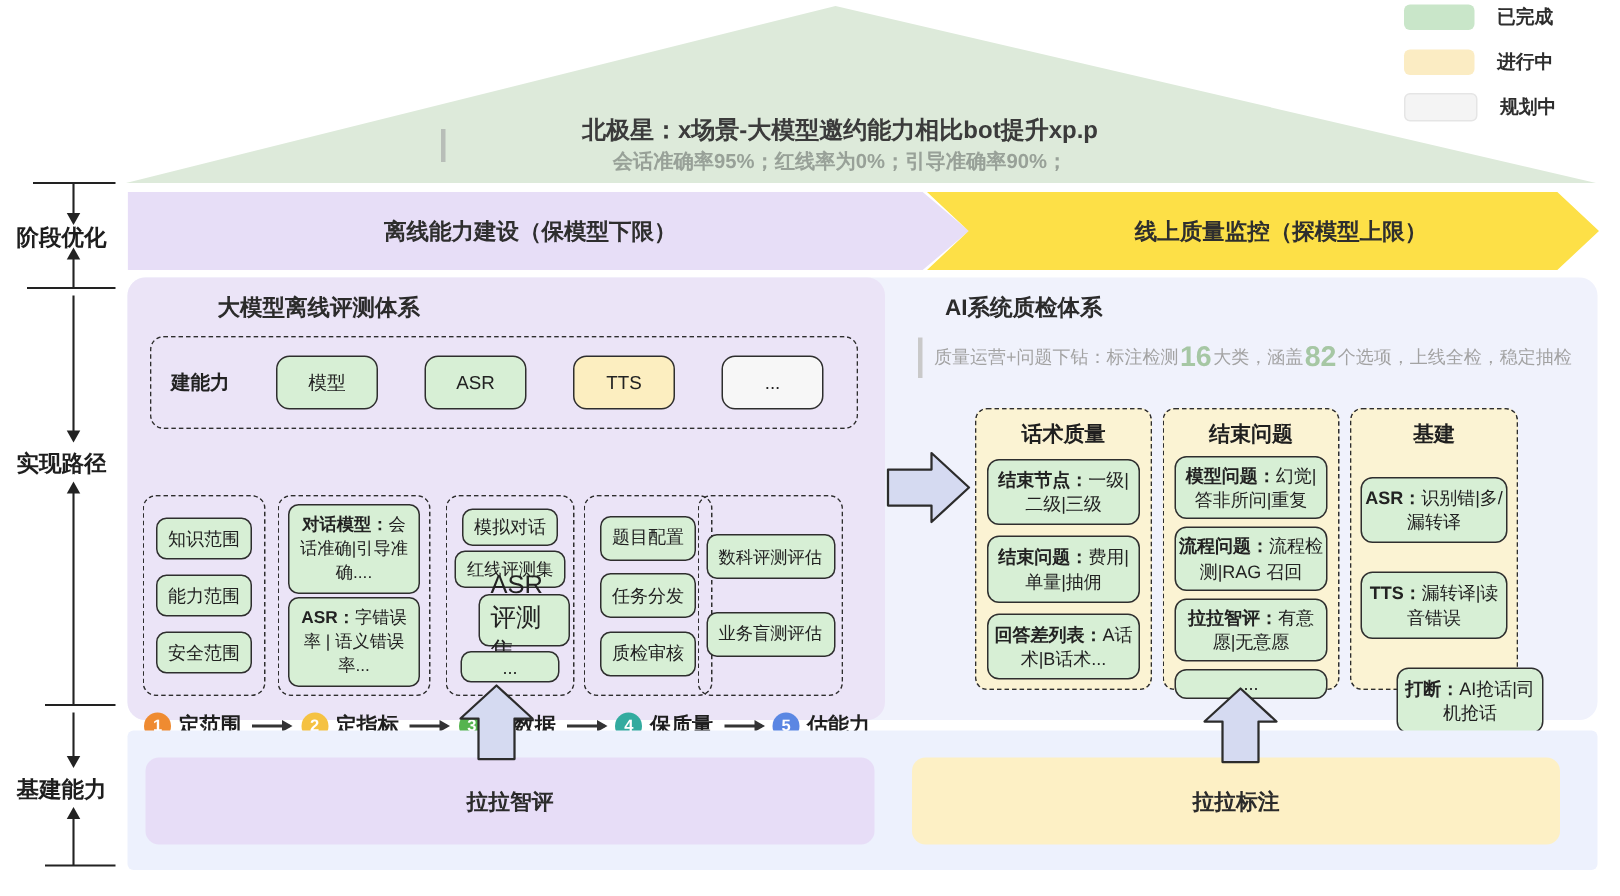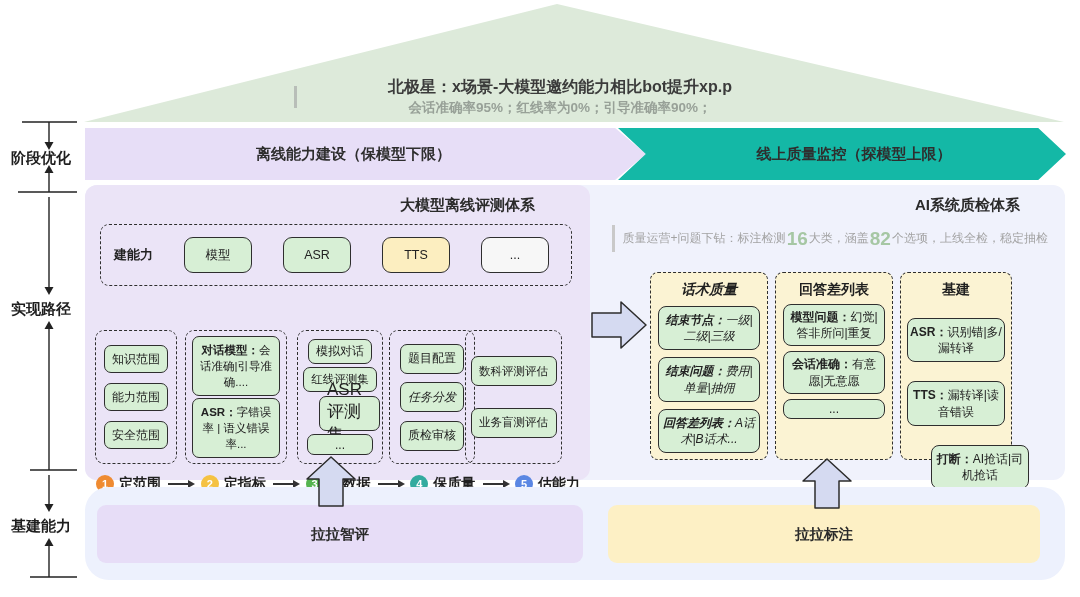--- a/index.html
+++ b/index.html
@@ -27,28 +27,28 @@
 
   
   .axis-label{position:absolute;left:6px;width:70px;text-align:center;font-weight:bold;
               font-size:15px;color:#1e1e1e;z-index:2;}
 
   
   .banner{position:absolute;top:128px;height:52px;display:flex;align-items:center;justify-content:center;
           font-weight:bold;font-size:15px;color:#2e2e2e;box-sizing:border-box;z-index:1;}
   .banner-left{left:85px;width:561px;background:#e7def7;
                clip-path:polygon(0 0,94.5% 0,100% 50%,94.5% 100%,0 100%);padding-right:24px;}
-  .banner-right{left:618px;width:448px;background:#14b8a6;
+  .banner-right{left:618px;width:448px;background:#fde047;
                 clip-path:polygon(0 0,93.8% 0,100% 50%,93.8% 100%,0 100%,6.2% 50%);padding-left:24px;}
 
   
   .main-outer{position:absolute;left:85px;top:185px;width:980px;height:295px;background:#f0f2fc;
               border-radius:12px;z-index:1;}
   .offline-panel{position:absolute;left:0;top:0;width:505px;height:295px;background:#ebe4f7;border-radius:12px;}
-  .panel-title{position:absolute;top:11px;font-weight:bold;font-size:15px;color:#2b2b2b;text-align:right;}
+  .panel-title{position:absolute;top:11px;font-weight:bold;font-size:15px;color:#2b2b2b;text-align:left;}
   .offline-title{left:60px;width:390px;}
   .online-title{left:545px;width:390px;}
 
   
   .cap-row{position:absolute;left:15px;top:39px;width:472px;height:62px;border:1.6px dashed #2e2e2e;
            border-radius:9px;box-sizing:border-box;display:flex;align-items:center;
            justify-content:space-between;padding:0 22px 0 13px;}
   .cap-label{font-weight:600;font-size:13px;color:#222;}
   .cap-box{width:68px;height:36px;border:1.5px solid #2e2e2e;border-radius:9px;display:flex;
            align-items:center;justify-content:center;font-size:12.5px;color:#222;box-sizing:border-box;}
@@ -84,48 +84,62 @@
   
   .q-sub{position:absolute;left:545px;top:40px;width:400px;display:flex;align-items:center;
          justify-content:center;white-space:nowrap;color:#a3a3a3;font-size:12px;}
   .q-bar{width:2.5px;height:27px;background:#c9c9c9;margin-right:8px;flex:0 0 2.5px;}
   .q-big{font-size:19px;color:#a6c7a4;margin:0 1px;font-weight:600;}
 
   
   .qcol{position:absolute;top:87px;height:188px;background:#fbf3d3;border:1.6px dashed #2e2e2e;
         border-radius:8px;box-sizing:border-box;display:flex;flex-direction:column;align-items:center;
         padding:8px 5px 6px;}
-  .qcolA{left:565px;width:118px;font-style:italic;} .qcolB{left:690px;width:118px;} .qcolC{left:815px;width:112px;gap:12px;}
+  .qcolA{left:565px;width:118px;} .qcolB{left:690px;width:118px;} .qcolC{left:815px;width:112px;gap:12px;}
   .qcol-title{font-weight:bold;font-size:14px;color:#1f1f1f;}
   .qbox{background:#d7efd5;border:1.5px solid #2e2e2e;border-radius:8px;width:102px;font-size:12px;
         line-height:1.35;text-align:center;padding:5px 2px;margin-top:7px;box-sizing:border-box;color:#222;}
   .qcolB .qbox{margin-top:5px;padding:4px 2px;}
   .qbox.dots{padding:1px 2px;}
 
   
   .bottom-outer{position:absolute;left:85px;top:487px;width:980px;height:93px;background:#edf1fd;
-                border-radius:24px;z-index:1;}
+                border-radius:4px;z-index:1;}
   .lala{position:absolute;top:18px;height:58px;border-radius:9px;display:flex;align-items:center;
         justify-content:center;font-weight:bold;font-size:14.5px;color:#2b2b2b;}
   .lala-left{left:12px;width:486px;background:#e7ddf7;}
   .lala-right{left:523px;width:432px;background:#fdf0c5;}
 </style>
 </head>
 <body>
 
 <div id="canvas">
 
   <svg id="roof-svg" class="layer" width="1080" height="597">
     <polygon points="557,4 84,122 1064,122" fill="#ddeada"></polygon>
   </svg>
 
   <div class="roof-bar"></div>
   <div class="roof-title">北极星：x场景-大模型邀约能力相比bot提升xp.p</div>
   <div class="roof-sub">会话准确率95%；红线率为0%；引导准确率90%；</div>
 
+  <div class="legend">
+    <div class="legend-row">
+      <span class="legend-swatch sw-done"></span>
+      <span class="legend-label">已完成</span>
+    </div>
+    <div class="legend-row">
+      <span class="legend-swatch sw-doing"></span>
+      <span class="legend-label">进行中</span>
+    </div>
+    <div class="legend-row">
+      <span class="legend-swatch sw-plan"></span>
+      <span class="legend-label">规划中</span>
+    </div>
+  </div>
 
   <div class="axis-label" style="top:149px;">阶段优化</div>
   <div class="axis-label" style="top:300px;">实现路径</div>
   <div class="axis-label" style="top:517px;">基建能力</div>
 
   <div class="banner banner-left">离线能力建设（保模型下限）</div>
   <div class="banner banner-right">线上质量监控（探模型上限）</div>
 
   <div class="main-outer">
 
@@ -180,21 +194,21 @@
 
       <div class="col col3">
         <div class="gbox sm" style="height:25px;">模拟对话</div>
         <div class="gbox sm" style="height:25px;font-size:11.5px;">红线评测集</div>
         <div class="gbox sm" style="height:35px;font-size:17px;margin-left:19px;">ASR评测集</div>
         <div class="gbox sm" style="height:21px;width:66px;">...</div>
       </div>
 
       <div class="col col4">
         <div class="gbox sm" style="height:30px;">题目配置</div>
-        <div class="gbox sm" style="height:30px;font-style:italic;">任务分发</div>
+        <div class="gbox sm" style="height:30px;">任务分发</div>
         <div class="gbox sm" style="height:30px;">质检审核</div>
       </div>
 
       <div class="col col5">
         <div class="gbox c5b">数科评测评估</div>
         <div class="gbox c5b">业务盲测评估</div>
       </div>
     </div>
 
     <div class="panel-title online-title">AI系统质检体系</div>
@@ -208,23 +222,24 @@
     </div>
 
     <div class="qcol qcolA">
       <div class="qcol-title">话术质量</div>
       <div class="qbox"><span class="bld">结束节点：</span><span>一级|二级|三级</span></div>
       <div class="qbox"><span class="bld">结束问题：</span><span>费用|单量|抽佣</span></div>
       <div class="qbox"><span class="bld">回答差列表：</span><span>A话术|B话术...</span></div>
     </div>
 
     <div class="qcol qcolB">
-      <div class="qcol-title">回答差列表</div>
+      <div class="qcol-title">结束问题</div>
       <div class="qbox"><span class="bld">模型问题：</span><span>幻觉|答非所问|重复</span></div>
-      <div class="qbox"><span class="bld">会话准确：</span><span>有意愿|无意愿</span></div>
+      <div class="qbox"><span class="bld">流程问题：</span><span>流程检测|RAG 召回</span></div>
+      <div class="qbox"><span class="bld">拉拉智评：</span><span>有意愿|无意愿</span></div>
       <div class="qbox dots"><span>...</span></div>
     </div>
 
     <div class="qcol qcolC">
       <div class="qcol-title">基建</div>
       <div class="qbox" style="width:98px;"><span class="bld">ASR：</span><span>识别错|多/漏转译</span></div>
       <div class="qbox" style="width:98px;"><span class="bld">TTS：</span><span>漏转译|读音错误</span></div>
       <div class="qbox" style="width:98px;margin-left:48px;"><span class="bld">打断：</span><span>AI抢话|司机抢话</span></div>
     </div>
   </div>

